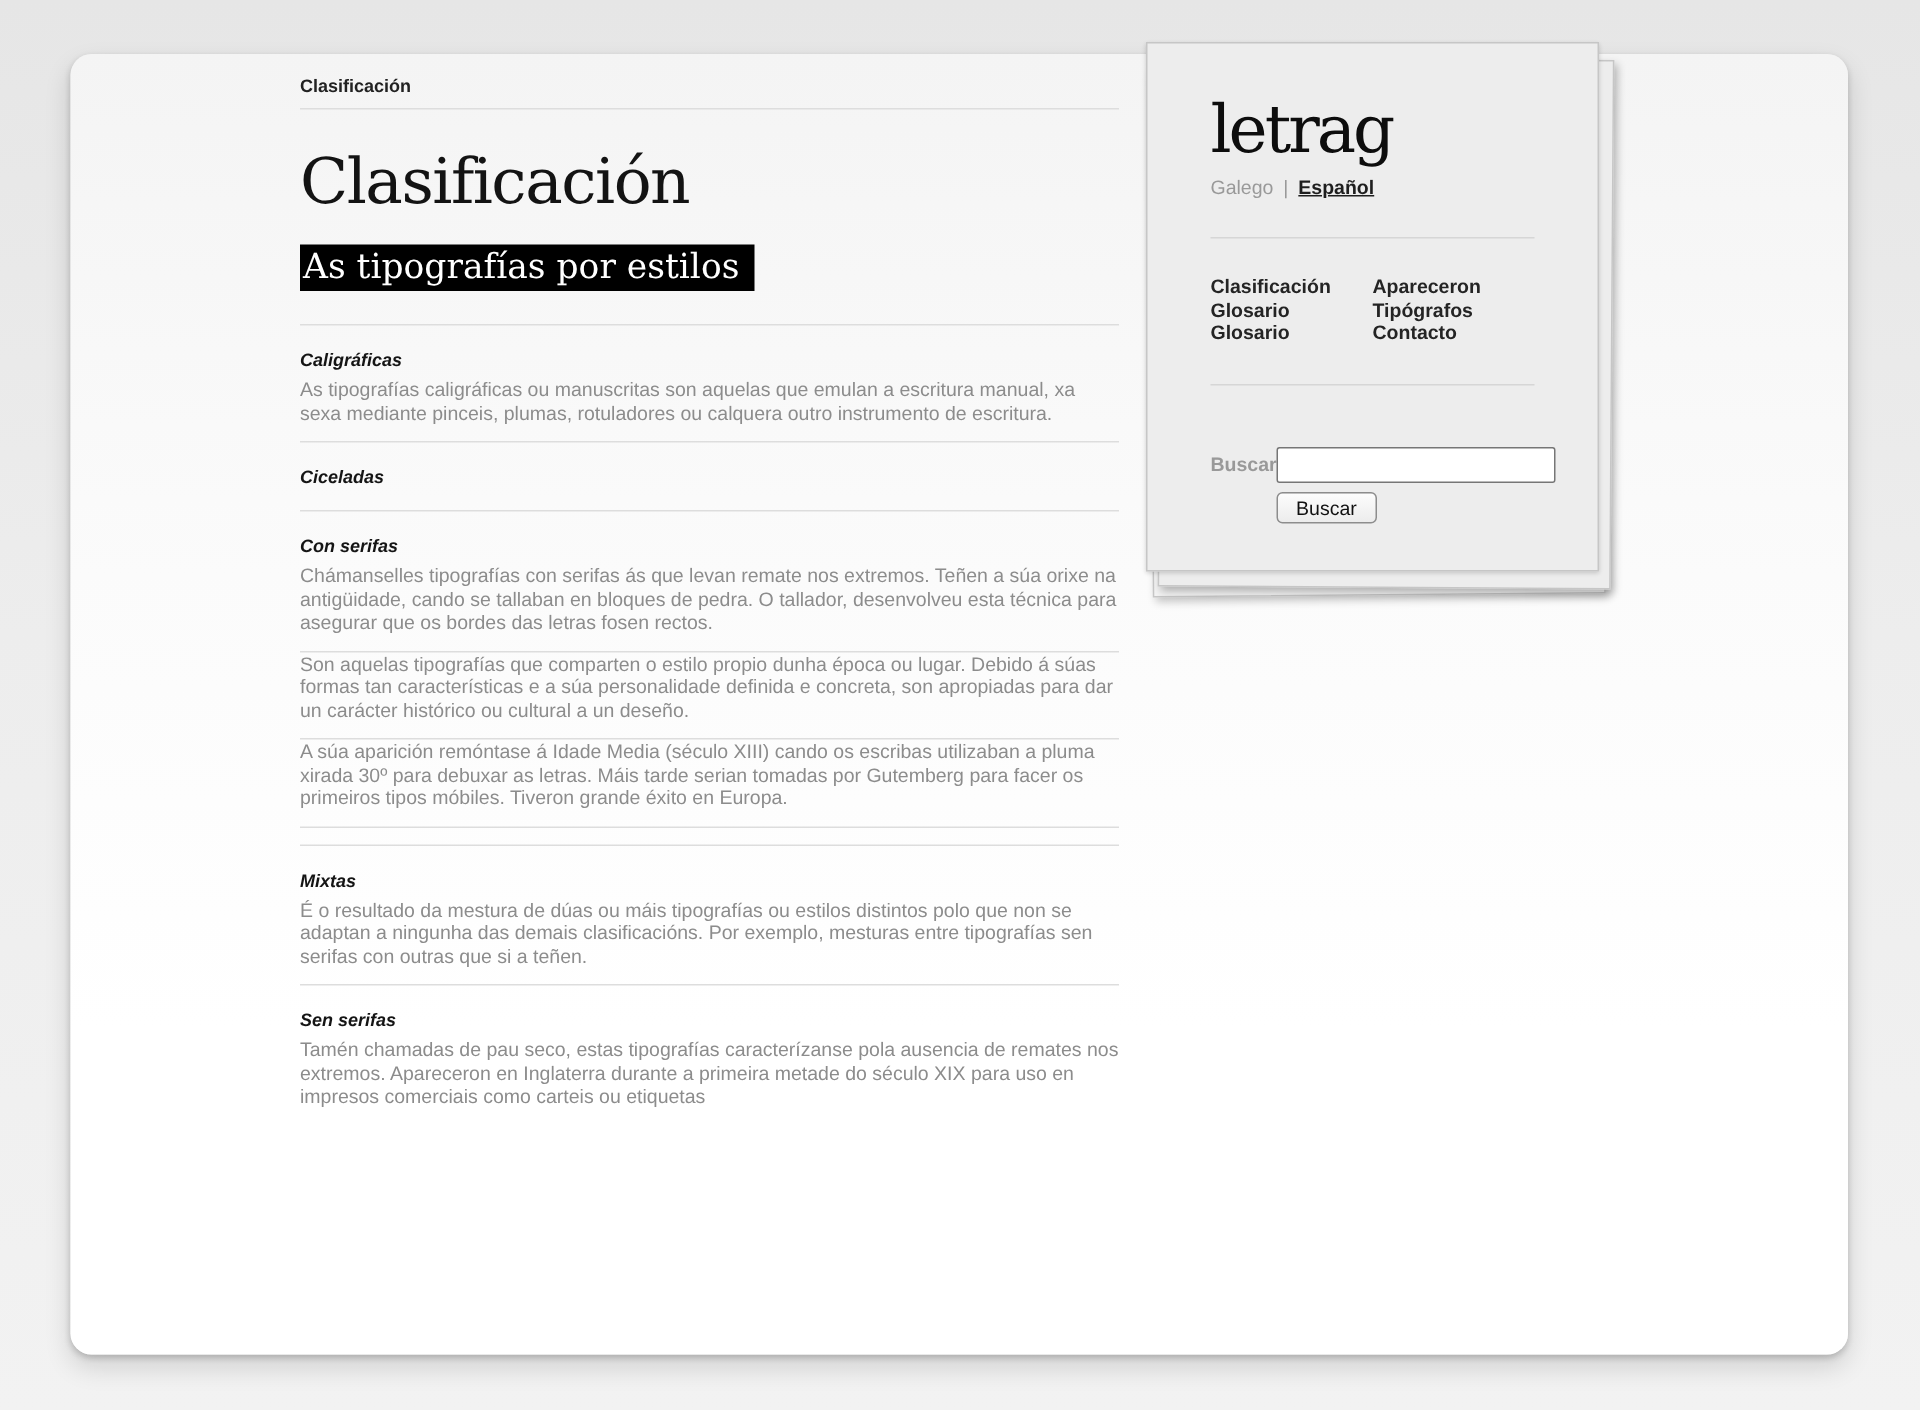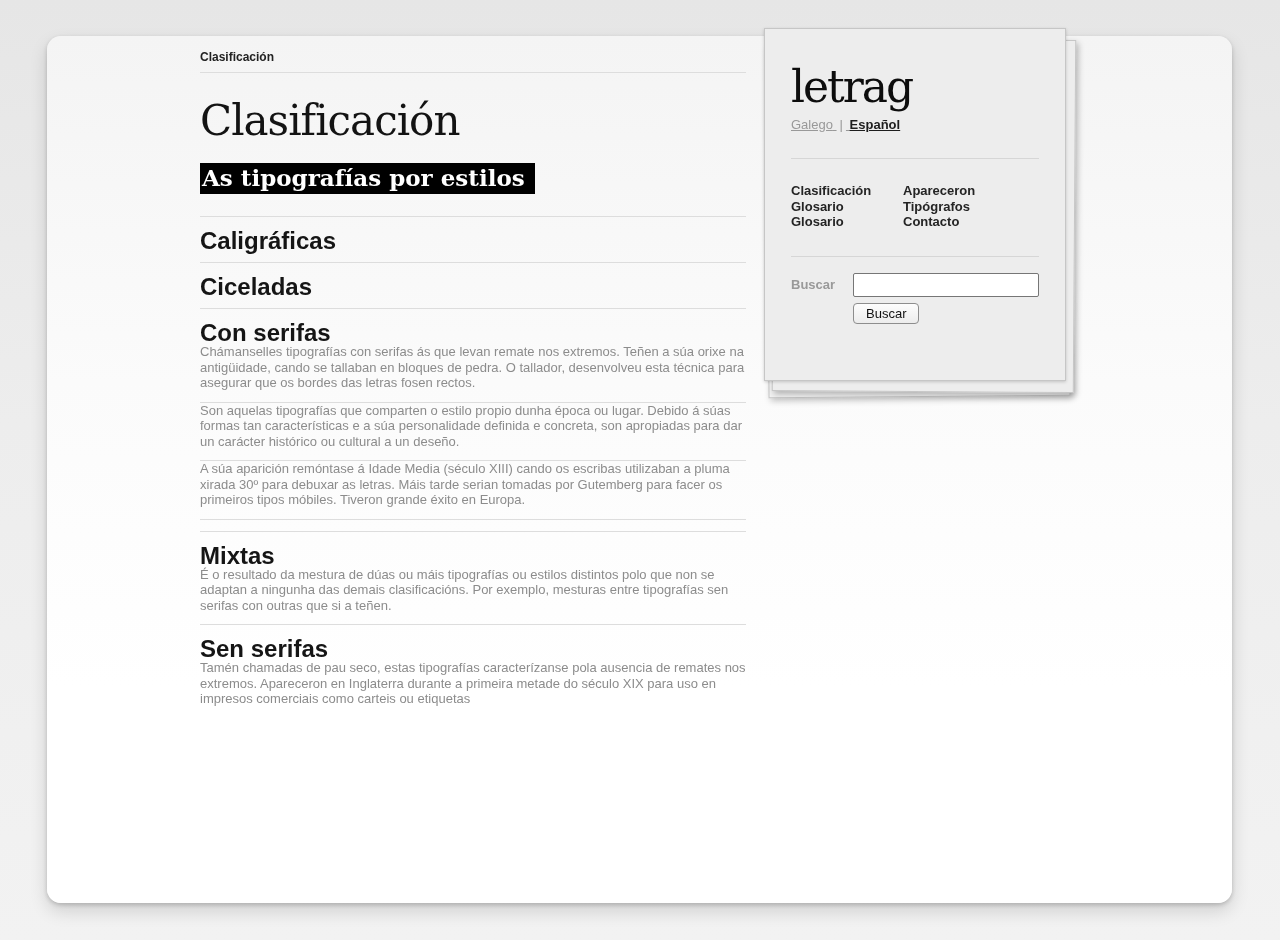--- a/index.html
+++ b/index.html
@@ -17,58 +17,59 @@
   }
   .content { position:absolute; left:153px; top:0; width:546px; padding-top:14px; }
   .breadcrumb { font-size:12px; font-weight:bold; color:#222; }
   hr.rule { border:0; border-top:1px solid #dddddd; margin:0; }
   hr.after-crumb { margin-top:8px; }
   h1.page-title {
     font-family:"DejaVu Serif","Liberation Serif",serif; font-weight:400;
     font-size:42px; line-height:48px; color:#131313; margin:24px 0 0; letter-spacing:-1px;
   }
   h2.page-subtitle {
-    display:inline-block; font-family:"DejaVu Serif","Liberation Serif",serif; font-weight:700;
+    display:inline-block; font-family:"DejaVu Serif","Liberation Serif",serif; font-weight:400;
     font-size:23px; line-height:26px; color:#ffffff; background:#000000;
     margin:18px 0 0; padding:2px 10px 3px 2px;
   }
   hr.first-sep { margin-top:22px; }
   hr.sep { margin-top:11px; }
   .section h3 {
-    font-size:24px; line-height:21px; color:#151515; margin:13px 0 1px;
+    font-size:12px; line-height:21px; color:#151515; margin:13px 0 1px;
     font-weight:bold;
+    font-style:italic;
   }
   .section p { margin:0; font-size:13px; line-height:15.5px; color:#8c8c8c; }
 
   
   .panel { position:absolute; left:764px; top:28px; width:302px; height:353px; }
   .sheet {
     position:absolute; left:0; top:0; right:0; bottom:0;
     background:#ededed; border:1px solid #c6c6c6;
   }
   .sheet.back2 { transform:translate(3px,16px) rotate(-0.5deg); background:#f3f3f3;
                  box-shadow:2px 3px 6px rgba(0,0,0,.22); }
   .sheet.back1 { transform:translate(9px,11px) rotate(0.4deg);
                  box-shadow:2px 3px 6px rgba(0,0,0,.28); }
-  .sheet.front { box-shadow:0 1px 3px rgba(0,0,0,.18); padding:0 26px; box-sizing:border-box; }
+  .sheet.front { box-shadow:0 1px 3px rgba(0,0,0,.18); padding:0 42px; box-sizing:border-box; }
   .logo {
     margin-top:34px; font-family:"DejaVu Serif","Liberation Serif",serif;
     font-size:44px; line-height:48px; color:#0d0d0d; letter-spacing:-2px; cursor:pointer;
   }
-  .langs { margin-top:6px; font-size:13px; color:#999999;text-decoration:underline; }
+  .langs { margin-top:6px; font-size:13px; color:#999999; }
   .langs .lang-sep { margin:0 3px; color:#999999; }
   .langs a { color:#1e1e1e; text-decoration:underline; font-weight:bold; cursor:pointer; }
   .panel hr.side-rule { border:0; border-top:1px solid #d6d6d6; margin:26px 0 0; }
   .nav { display:flex; margin-top:24px; }
   .nav .col { width:112px; display:flex; flex-direction:column; }
   .nav a {
     font-size:13px; line-height:15.5px; font-weight:bold; color:#242424;
     text-decoration:none; cursor:pointer;
   }
-  .search { display:flex; margin-top:16px; }
+  .search { display:flex; margin-top:41px; }
   .search .label { width:64px; font-size:13px; font-weight:bold; color:#999999; padding-top:4px; }
   .search .controls { display:flex; flex-direction:column; align-items:flex-start; }
   .search input {
     width:176px; height:20px; border:1px solid #767676; border-radius:2px;
     background:#ffffff; font-size:13px; padding:1px 4px;
   }
   .search button {
     margin-top:6px; font-family:"Liberation Sans",sans-serif; font-size:13px; color:#111;
     padding:2px 12px; border:1px solid #8d8d8d; border-radius:4px;
     background:linear-gradient(180deg,#fdfdfd,#ececec); cursor:pointer;
@@ -80,20 +81,21 @@
 <div class="card">
   <div class="content">
     <div class="breadcrumb">Clasificación</div>
     <hr class="rule after-crumb">
     <h1 class="page-title">Clasificación</h1>
     <div><h2 class="page-subtitle">As tipografías por estilos</h2></div>
 
     <hr class="rule first-sep">
     <div class="section">
       <h3>Caligráficas</h3>
+      <p>As tipografías caligráficas ou manuscritas son aquelas que emulan a escritura manual, xa sexa mediante pinceis, plumas, rotuladores ou calquera outro instrumento de escritura.</p>
     </div>
 
     <hr class="rule sep">
     <div class="section">
       <h3>Ciceladas</h3>
     </div>
 
     <hr class="rule sep">
     <div class="section">
       <h3>Con serifas</h3>

